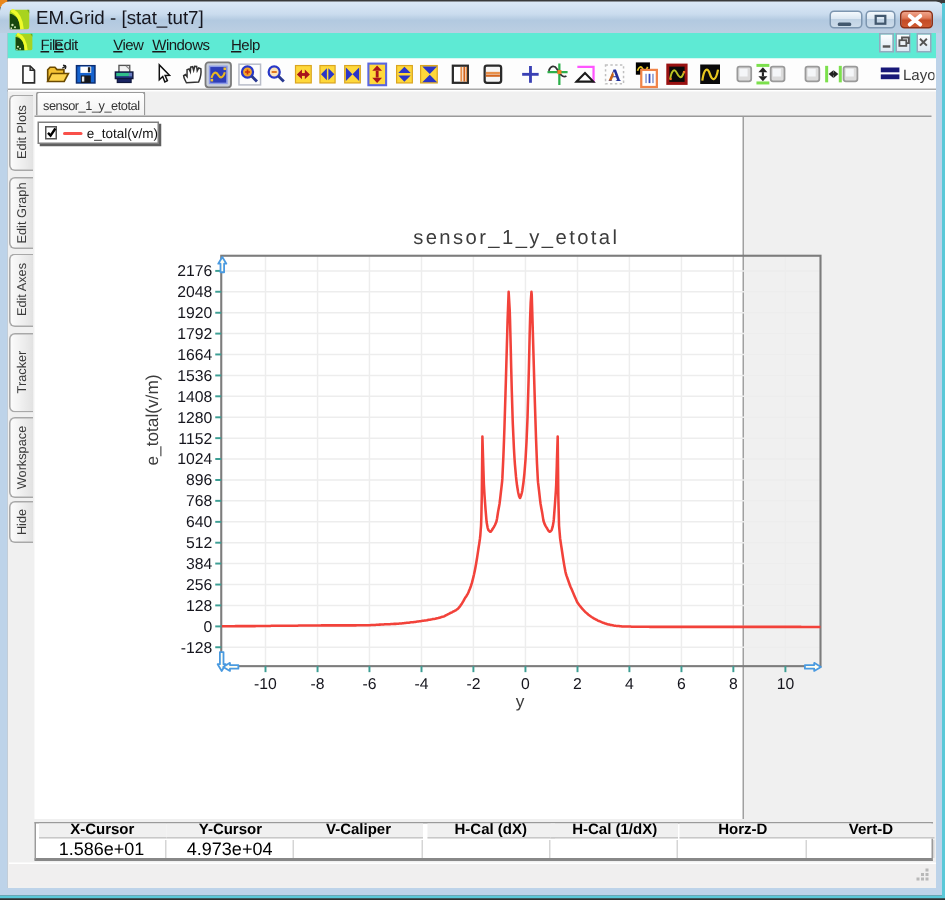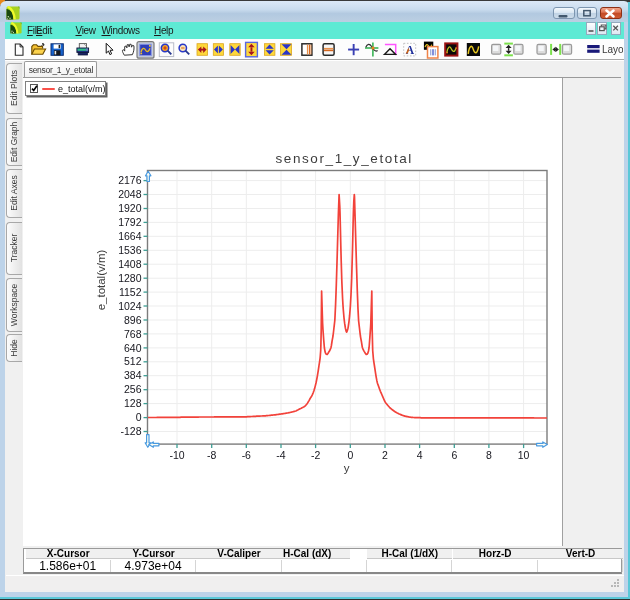--- a/index.html
+++ b/index.html
@@ -27,21 +27,21 @@
 
 .vtab { position:absolute; left:1px; width:16px; background:linear-gradient(to right,#fcfcfc,#e2e2e2);
   border:1px solid #a8a8a8; border-radius:4px 0 0 4px; border-right:none; }
 .vtab span { position:absolute; left:2px; top:50%; font-size:8.5px; color:#3a3a3a; white-space:nowrap;
   transform:rotate(-90deg) translateX(-50%); transform-origin:0 0; }
 
 #doctab { position:absolute; left:19.4px; top:0.2px; width:73px; height:15.8px; background:linear-gradient(#ffffff,#f2f2f2);
   border:1px solid #9a9a9a; border-bottom:none; border-radius:2px 2px 0 0; font-size:8.5px; color:#333; letter-spacing:-0.3px;
   text-align:center; line-height:16px; }
 #tabline { position:absolute; left:17.5px; top:16px; width:598px; height:0px; border-top:1px solid #9a9a9a; }
-#client { position:absolute; left:18px; top:16.5px; width:540px; height:468px; background:#ffffff; border-right:1px solid #a0a0a0; }
+#client { position:absolute; left:18px; top:16.5px; width:473px; height:468px; background:#ffffff; border-right:1px solid #a0a0a0; }
 
 #legend { position:absolute; left:2.4px; top:3px; width:81px; height:15.5px; background:#fff; border:1px solid #808080;
   box-shadow:1.5px 1.5px 0 #606060; }
 #legend .cb { position:absolute; left:3.5px; top:2.5px; width:8.5px; height:8.5px; border:1.4px solid #555; background:#fff; }
 #legend .dash { position:absolute; left:16px; top:6.2px; width:12.5px; height:2.2px; background:#f9504a; border-radius:2px; }
 #legend .lt { position:absolute; left:31.5px; top:2px; font-size:9px; color:#111; }
 
 #tblwrap { position:absolute; left:17.5px; top:486.7px; width:599px; height:26.5px; border:1px solid #9a9a9a; border-bottom:2px solid #888; background:#fff; }
 .th { position:absolute; top:0; height:10.5px; background:#f0f0f0; border-bottom:1px solid #c8c8c8; font-size:10px; font-weight:bold; color:#000; text-align:center; line-height:10px; width:85.4px; }
 .td { position:absolute; top:11.5px; height:12px; border-right:1px solid #d5d5d5; font-size:12px; color:#000; text-align:center; line-height:12px; width:85.4px; }
@@ -62,20 +62,21 @@
   <div id="titlebar"></div>
   <svg class="abs" id="applogo" style="left:6px;top:6px" width="14" height="14" viewBox="0 0 14 14">
       <rect x="0.5" y="0.5" width="13" height="13" rx="1.5" fill="#a8d31f"></rect>
 <path d="M12 0.5 L13.5 0.5 L13.5 3 C13 2 12.6 1.2 12 0.5 Z" fill="#6aa41c"></path>
 <path d="M0.5 3.1 C3.6 3.5 6.3 6 6.9 9.2 C7.2 10.7 7.3 12.1 7.3 13.5 L0.5 13.5 Z" fill="#18470f"></path>
 <path d="M1.6 0.7 C5.2 2.2 8.1 5.9 8.7 13.4" stroke="#eefa2a" stroke-width="2.3" fill="none"></path>
 <circle cx="2.3" cy="10.7" r="0.8" fill="#cde4b0"></circle>
 <circle cx="4" cy="12.2" r="0.7" fill="#cde4b0"></circle>
 <circle cx="1.5" cy="12.8" r="0.6" fill="#cde4b0"></circle>
     </svg>
+  <div id="titletext">EM.Grid - [stat_tut7]</div>
   <div class="capbtn" id="btnmin"></div>
   <div class="capbtn" id="btnmax"></div>
   <div class="capbtn" id="btnclose"></div>
   <svg class="abs" style="left:553px;top:7px;overflow:visible" width="70" height="13">
     <rect x="5.5" y="8" width="9" height="2.4" rx="1" fill="#42586e"></rect>
     <rect x="30.8" y="3.6" width="6.4" height="5.2" fill="none" stroke="#42586e" stroke-width="1.5"></rect>
     <path d="M53.5 3.6 L60.5 9.4 M60.5 3.6 L53.5 9.4" stroke="#fff" stroke-width="2.6" stroke-linecap="round"></path>
   </svg>
   <div id="content">
     <div id="menubar">
@@ -337,21 +338,21 @@
 <polygon points="524.3,366.6 519.8,363.9 519.8,365.4 513.6,365.4 513.6,367.8 519.8,367.8 519.8,369.3" stroke="#4a9ae0" stroke-width="1.2" fill="#fffef2" stroke-linejoin="round"></polygon>
 <text x="321.2" y="84.5" font-size="13.5" fill="#3c3c3c" text-anchor="middle" letter-spacing="1.6">sensor_1_y_etotal</text>
 <text x="323.7" y="393.5" font-size="11.5" fill="#3c3c3c" text-anchor="middle">y</text>
 <text x="82.0" y="202.0" font-size="11.5" fill="#3c3c3c" text-anchor="middle" transform="rotate(-90 82.0 202.0)">e_total(v/m)</text>
 </svg>
       </div>
       <div id="tblwrap">
 <div class="th" style="left:2.0px">X-Cursor</div>
 <div class="th" style="left:87.4px">Y-Cursor</div>
 <div class="th" style="left:172.8px">V-Caliper</div>
-<div class="th" style="left:241px">H-Cal (dX)</div>
+<div class="th" style="left:261px">H-Cal (dX)</div>
 <div class="th" style="left:343.6px">H-Cal (1/dX)</div>
 <div class="th" style="left:429.0px">Horz-D</div>
 <div class="th" style="left:514.4px">Vert-D</div>
 <div class="td" style="left:2.0px">1.586e+01</div>
 <div class="td" style="left:87.4px">4.973e+04</div>
 <div class="td" style="left:172.8px"></div>
 <div class="td" style="left:258.2px"></div>
 <div class="td" style="left:343.6px"></div>
 <div class="td" style="left:429.0px"></div>
 <div class="td" style="left:514.4px"></div>

